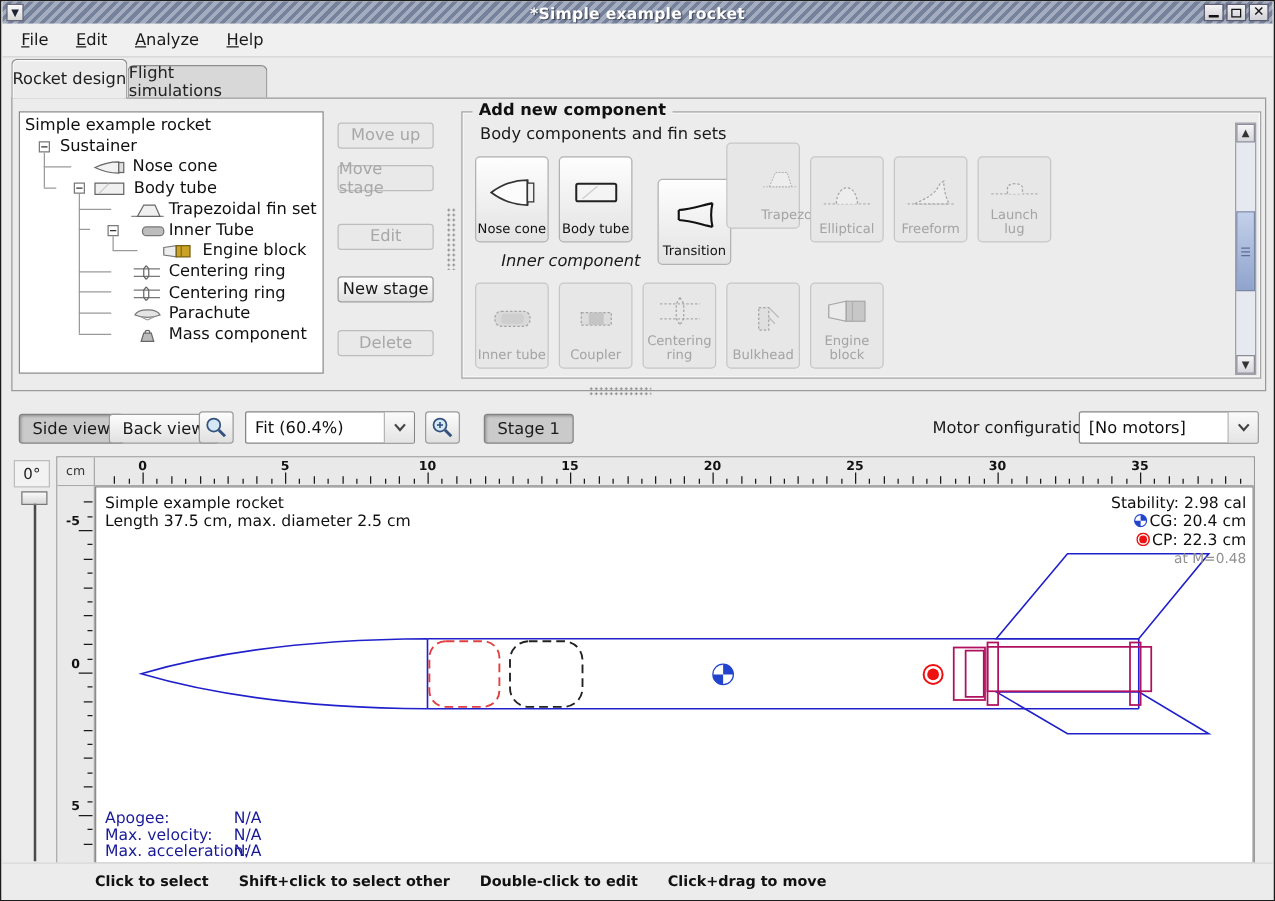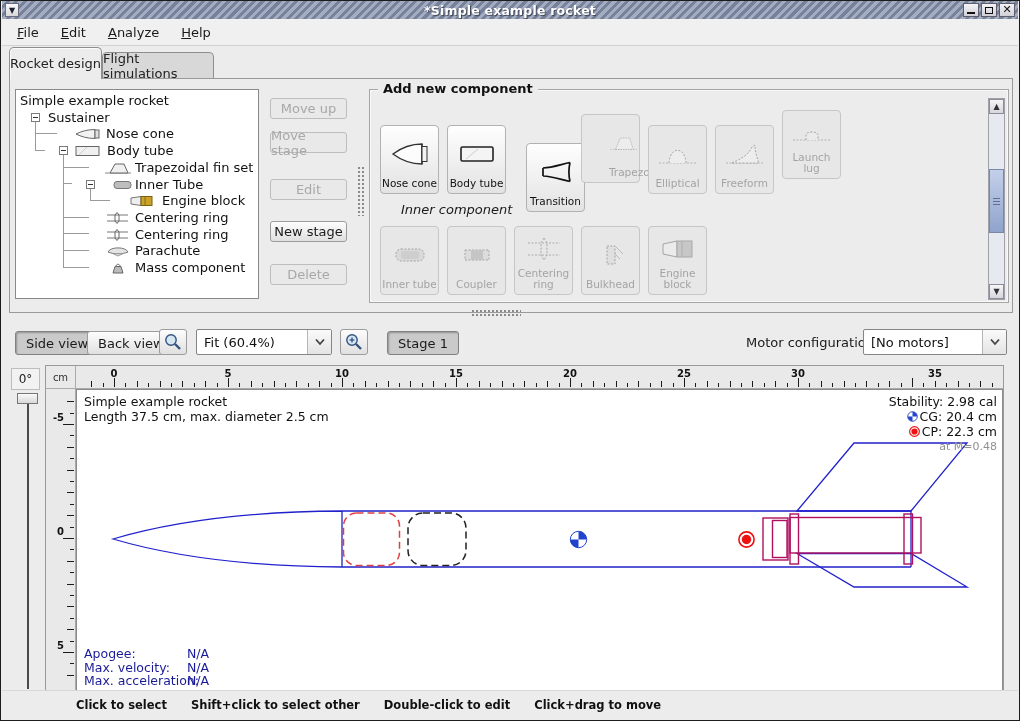--- a/index.html
+++ b/index.html
@@ -228,20 +228,21 @@
         </div>
       <div class="sthumb" style="top:70px;height:64px;">
           <i></i>
           <i></i>
           <i></i>
         </div>
       <div class="sarrow" style="bottom:0;">
           <span>▼</span>
         </div>
     </div>
+  <div class="seclabel" style="left: 14px; top: 10px;">Body components and fin sets</div>
       <div class="bigbtn" style="left: 10px; top: 35px;">
         <div class="bicon">
           <svg width="42" height="28" viewBox="0 0 42 28">
             <path d="M33,4 C22,4 12,8 4,14 C12,20 22,24 33,24 Z" fill="#fcfcfc" stroke="#333" stroke-width="1.4"></path>
             <path d="M33,4 V24" stroke="#333" stroke-width="1.2"></path>
             <rect x="33" y="6.5" width="5" height="15" fill="#f2f2f2" stroke="#333"></rect>
           </svg>
         </div>
         <div class="blabel">Nose cone</div>
       </div>
@@ -282,21 +283,21 @@
       </div>
       <div class="bigbtn dis" style="left: 278px; top: 35px;">
         <div class="bicon">
           <svg width="42" height="28" viewBox="0 0 42 28">
             <line x1="2" y1="23" x2="40" y2="23" stroke="#777" stroke-dasharray="2 1.5"></line>
             <path d="M12,23 C13,6 28,6 29,23" fill="#f6f6f6" stroke="#555" stroke-dasharray="2 1.5"></path>
           </svg>
         </div>
         <div class="blabel">Elliptical</div>
       </div>
-      <div class="bigbtn dis" style="left: 412px; top: 20px;">
+      <div class="bigbtn dis" style="left: 412px; top: 35px;">
         <div class="bicon">
           <svg width="42" height="28" viewBox="0 0 42 28">
             <line x1="2" y1="21" x2="40" y2="21" stroke="#777" stroke-dasharray="2 1.5"></line>
             <path d="M15,21 V16 C15,12 27,12 27,16 V21" fill="#eee" stroke="#555" stroke-dasharray="2 1.5"></path>
           </svg>
         </div>
         <div class="blabel">Launch lug</div>
       </div>
       <div class="seclabel" style="left: 31px; top: 112px; font-style: italic;">Inner component</div>
       <div class="bigbtn dis" style="left: 10px; top: 136px;">
@@ -464,21 +465,21 @@
       <div class="htick" style="left: 733.4px; height: 4px;"></div>
       <div class="htick" style="left: 744.8px; height: 6px;"></div>
       <div class="htick" style="left: 756.2px; height: 4px;"></div>
       <div class="htick" style="left: 767.6px; height: 6px;"></div>
       <div class="htick" style="left: 779px; height: 4px;"></div>
       <div class="htick" style="left: 790.4px; height: 6px;"></div>
       <div class="htick" style="left: 801.8px; height: 4px;"></div>
       <div class="htick" style="left: 813.2px; height: 6px;"></div>
       <div class="htick" style="left: 824.6px; height: 4px;"></div>
       <div class="htick" style="left: 836px; height: 9px;"></div>
-      <div class="hlab" style="left: 824px; margin-left: 23px;">35</div>
+      <div class="hlab" style="left: 824px;">35</div>
       <div class="htick" style="left: 847.4px; height: 4px;"></div>
       <div class="htick" style="left: 858.8px; height: 6px;"></div>
       <div class="htick" style="left: 870.2px; height: 4px;"></div>
       <div class="htick" style="left: 881.6px; height: 6px;"></div>
       <div class="htick" style="left: 893px; height: 4px;"></div>
       <div class="htick" style="left: 904.4px; height: 6px;"></div>
       <div class="htick" style="left: 915.8px; height: 4px;"></div>
     </div>
   <div class="vruler" id="vruler">
       <div class="vtick" style="top: 12.2px; width: 7px;"></div>

